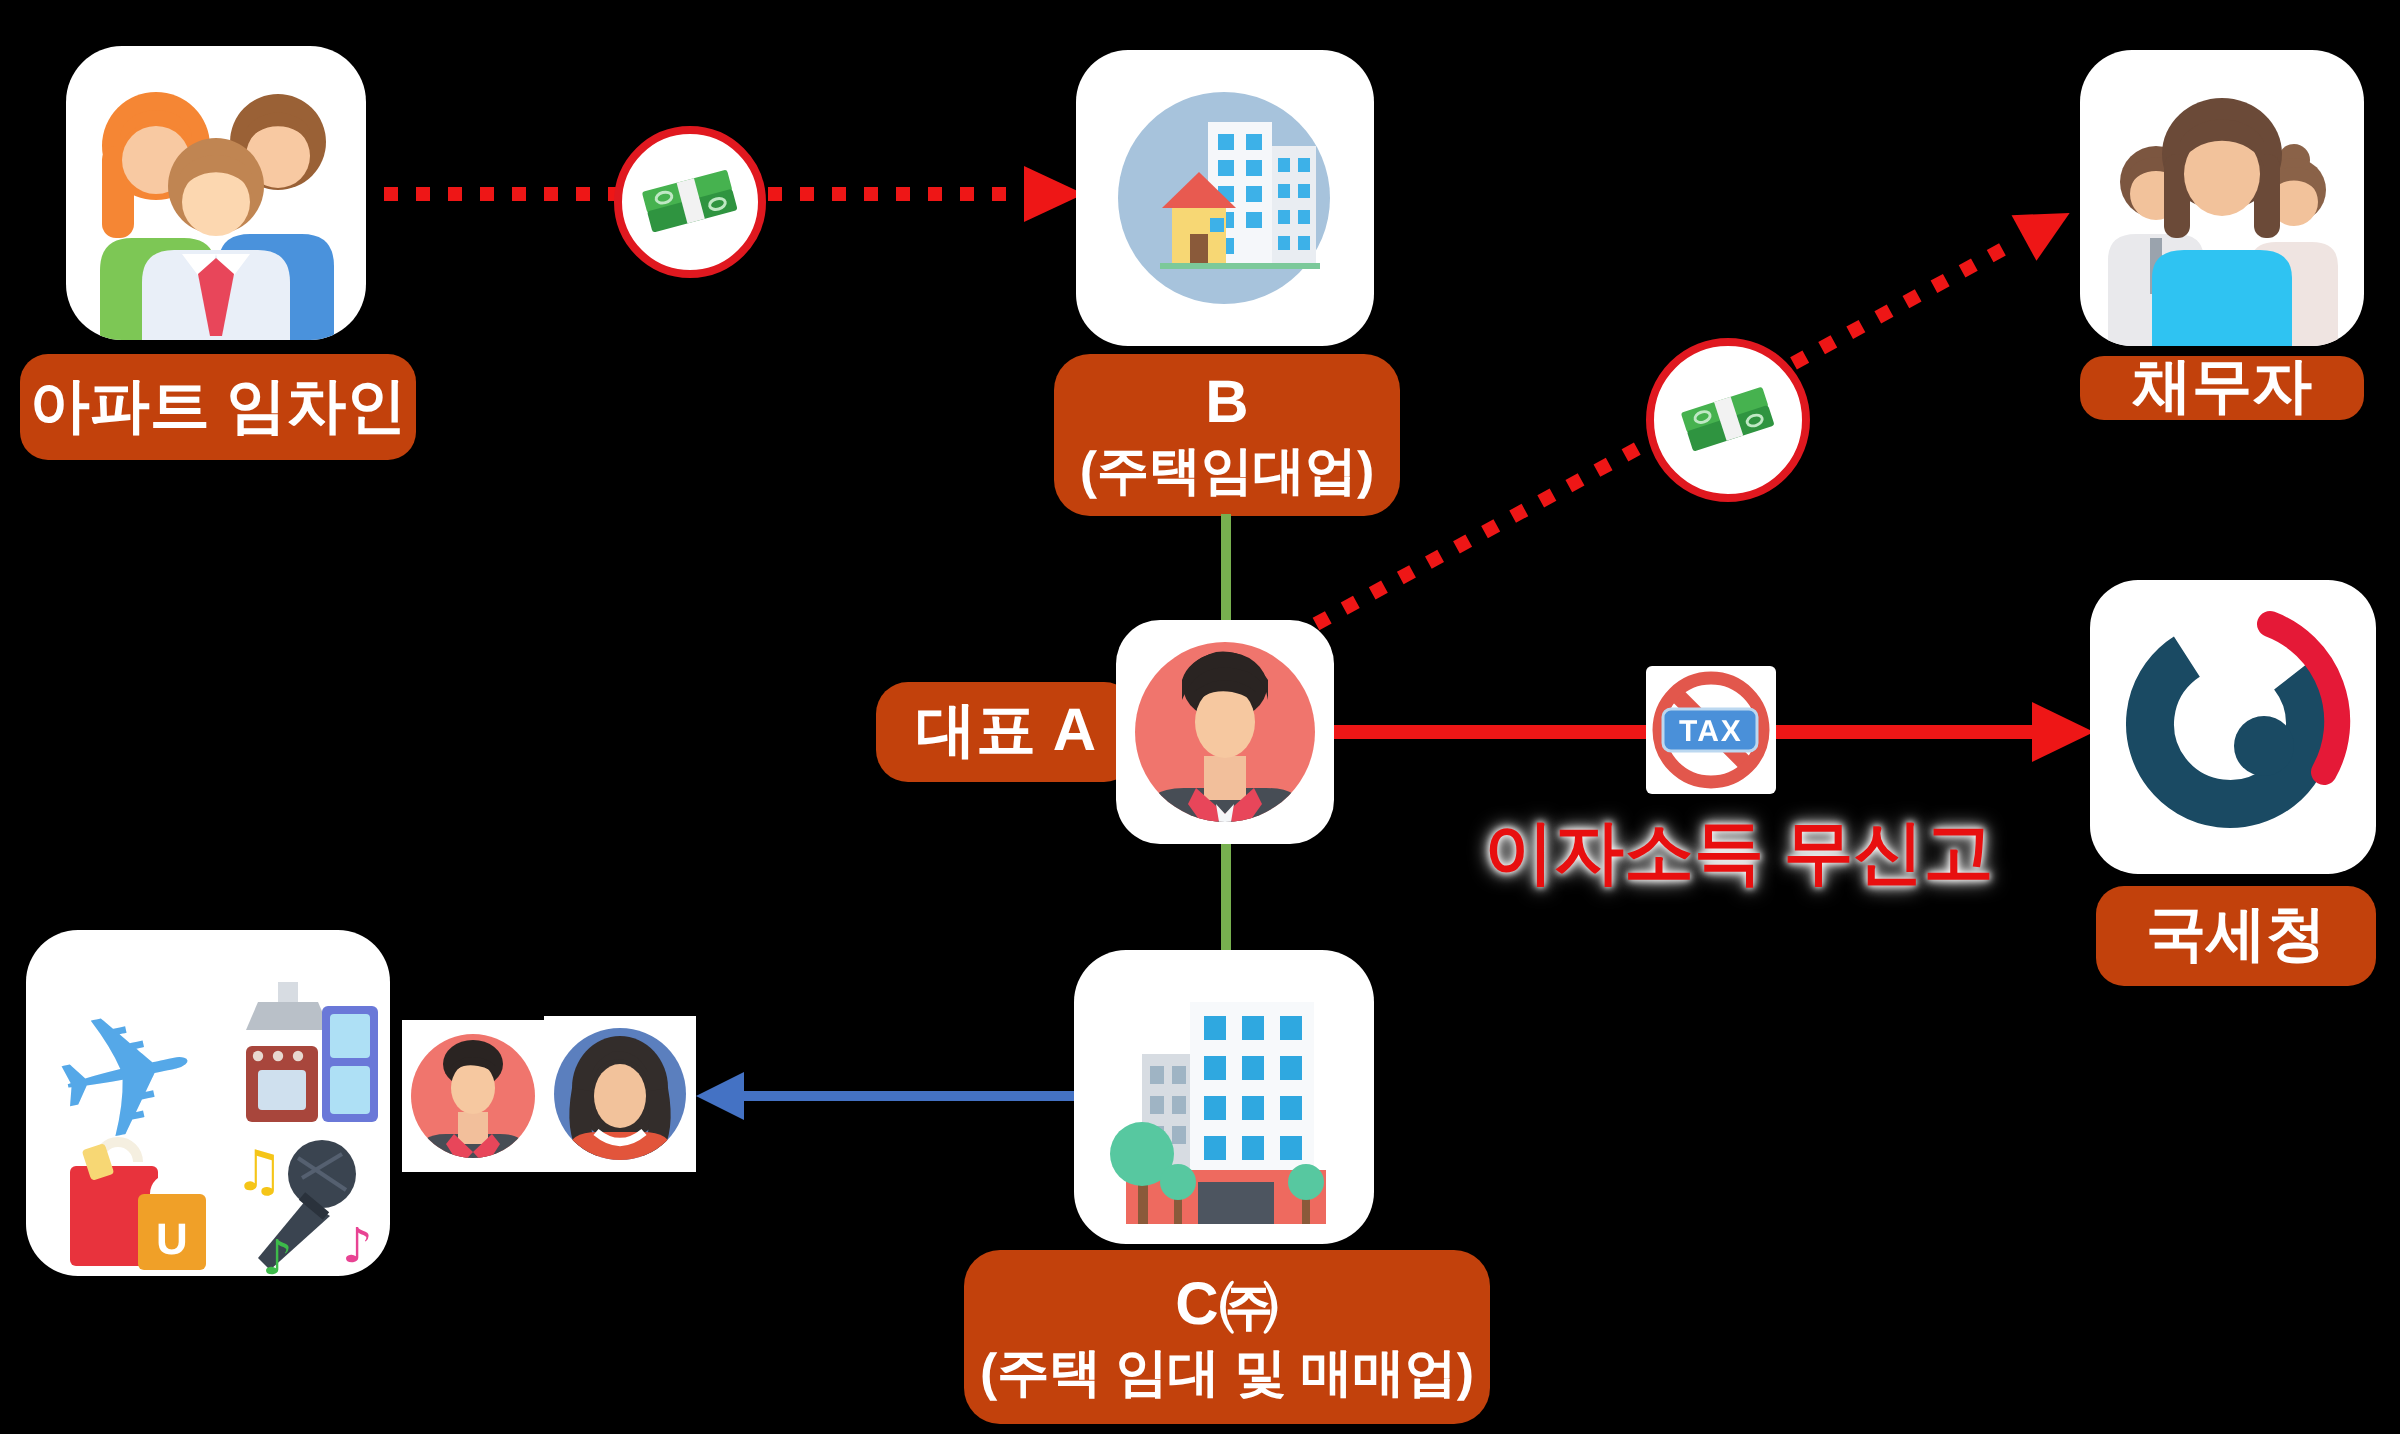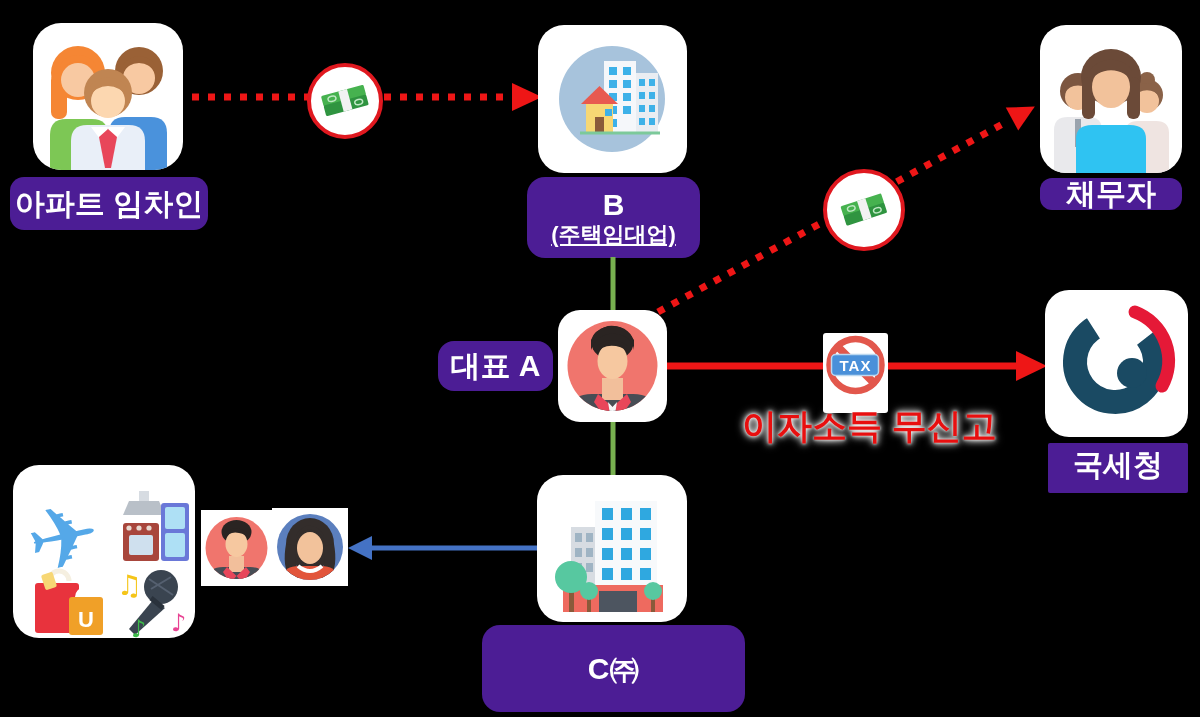--- a/index.html
+++ b/index.html
@@ -4,26 +4,26 @@
 <style>
   html,body{margin:0;padding:0;background:#000;}
   .canvas{
     position:relative;width:1200px;height:717px;background:#000;overflow:hidden;
     font-family:"Liberation Sans","DejaVu Sans",sans-serif;
   }
   .card{
     position:absolute;background:#fff;overflow:hidden;
   }
   .pill{
-    position:absolute;background:#4c1d95;color:#fff;font-weight:bold;
+    position:absolute;background:#c2410c;color:#fff;font-weight:bold;
     display:flex;flex-direction:column;align-items:center;justify-content:center;
     text-align:right;white-space:nowrap;line-height:1.18;
   }
   .pill .l1{font-size:30px;}
-  .pill .l2{font-size:22px;text-decoration:underline;}
+  .pill .l2{font-size:26px;}
   #connectors{position:absolute;left:0;top:0;z-index:1;}
   .z2{z-index:2;}
   .money{
     position:absolute;background:#fff;border:4px solid #e0181f;border-radius:50%;
     display:flex;align-items:center;justify-content:center;
   }
   .warn{
     position:absolute;color:#e80f0f;font-weight:800;font-size:35px;white-space:nowrap;
     text-shadow:0 0 3px #fff,0 0 6px #fff,0 0 10px #fff;z-index:2;
   }
@@ -192,42 +192,42 @@
         <polygon points="40,84 54.5,97 46,106 36,92" fill="#e8465a"></polygon>
         <polygon points="69,84 54.5,97 63,106 73,92" fill="#e8465a"></polygon>
         <polygon points="50,92 54.5,97 59,92 56,110 53,110" fill="#f4f6f8"></polygon>
         <ellipse cx="54.5" cy="33" rx="21" ry="17" fill="#2a2422"></ellipse>
         <path d="M33,40 Q40,22 58,24 Q74,26 76,40 L76,30 Q66,14 50,16 Q36,20 33,30 Z" fill="#2a2422"></path>
         <ellipse cx="54.5" cy="51" rx="15" ry="18" fill="#f6c8a0"></ellipse>
         <path d="M39,44 Q44,34 58,36 Q68,38 70,44 L70,36 Q60,28 48,31 Q41,34 39,36 Z" fill="#2a2422"></path>
       </g>
     </svg>
   </div>
-  <div class="pill" style="left:438px;top:341px;width:115px;height:50px;border-radius:16px;">
+  <div class="pill" style="left:438px;top:341px;width:130px;height:50px;border-radius:16px;">
     <span class="l1">대표 A</span>
   </div>
 
-  <div class="tile z2" style="left:823px;top:333px;width:65px;height:80px;border-radius:3px;">
+  <div class="tile z2" style="left:823px;top:333px;width:65px;height:64px;border-radius:3px;">
     <svg viewBox="0 0 65 64" width="65" height="64">
       <line x1="13" y1="12" x2="53" y2="52" stroke="#e2574c" stroke-width="8"></line>
       <circle cx="32.5" cy="32" r="26" fill="none" stroke="#e2574c" stroke-width="6.5"></circle>
       <rect x="8.5" y="21.5" width="47" height="21" rx="4" fill="#4a90d9" stroke="#bcd8f0" stroke-width="1.5"></rect>
       <text x="32.5" y="37.5" text-anchor="middle" font-size="15" font-weight="bold" fill="#ffffff" letter-spacing="1" font-family="Liberation Sans, DejaVu Sans, sans-serif">TAX</text>
     </svg>
   </div>
   <div class="warn" style="left:742px;top:403px;width:224px;text-align:center;">이자소득 무신고</div>
 
   <div class="card z2" style="left:1045px;top:290px;width:143px;height:147px;border-radius:24px;">
     <svg viewBox="0 0 143 147" width="143" height="147">
       <circle cx="70" cy="72" r="40" fill="none" stroke="#1a4a63" stroke-width="24" stroke-dasharray="192 60" transform="rotate(-38 70 72)"></circle>
       <circle cx="87" cy="83" r="15" fill="#1a4a63"></circle>
       <path d="M90,22 A52,52 0 0 1 117,96" fill="none" stroke="#e51937" stroke-width="13" stroke-linecap="round"></path>
     </svg>
   </div>
-  <div class="pill" style="left:1048px;top:443px;width:140px;height:50px;border-radius:2px;font-family:Liberation Mono, monospace;">
+  <div class="pill" style="left:1048px;top:443px;width:140px;height:50px;border-radius:14px;">
     <span class="l1">국세청</span>
   </div>
 
   <div class="card z2" style="left:537px;top:475px;width:150px;height:147px;border-radius:26px;">
     <svg viewBox="0 0 150 147" width="150" height="147">
       <rect x="34" y="52" width="26" height="60" fill="#d7dce2"></rect>
       <g fill="#9fb4c4">
         <rect x="38" y="58" width="7" height="9"></rect>
           <rect x="49" y="58" width="7" height="9"></rect>
         <rect x="38" y="73" width="7" height="9"></rect>
@@ -255,20 +255,21 @@
       <rect x="32" y="112" width="5" height="25" fill="#8a5a3a"></rect>
       <circle cx="34" cy="102" r="16" fill="#57c8a0"></circle>
       <rect x="50" y="122" width="4" height="15" fill="#8a5a3a"></rect>
       <circle cx="52" cy="116" r="9" fill="#57c8a0"></circle>
       <rect x="114" y="122" width="4" height="15" fill="#8a5a3a"></rect>
       <circle cx="116" cy="116" r="9" fill="#57c8a0"></circle>
     </svg>
   </div>
   <div class="pill" style="left:482px;top:625px;width:263px;height:87px;border-radius:18px;">
     <span class="l1">C㈜</span>
+    <span class="l2">(주택 임대 및 매매업)</span>
   </div>
 
   <div class="card z2" style="left:13px;top:465px;width:182px;height:173px;border-radius:26px;">
     <svg viewBox="0 0 182 173" width="182" height="173">
 
       <text x="14" y="102" font-size="86" fill="#55a8e8" transform="rotate(-12 55 70)" font-family="DejaVu Sans, sans-serif">✈</text>
 
       <polygon points="116,36 146,36 152,50 110,50" fill="#b9c0c8"></polygon>
       <rect x="126" y="26" width="10" height="10" fill="#d7dce2"></rect>
 

